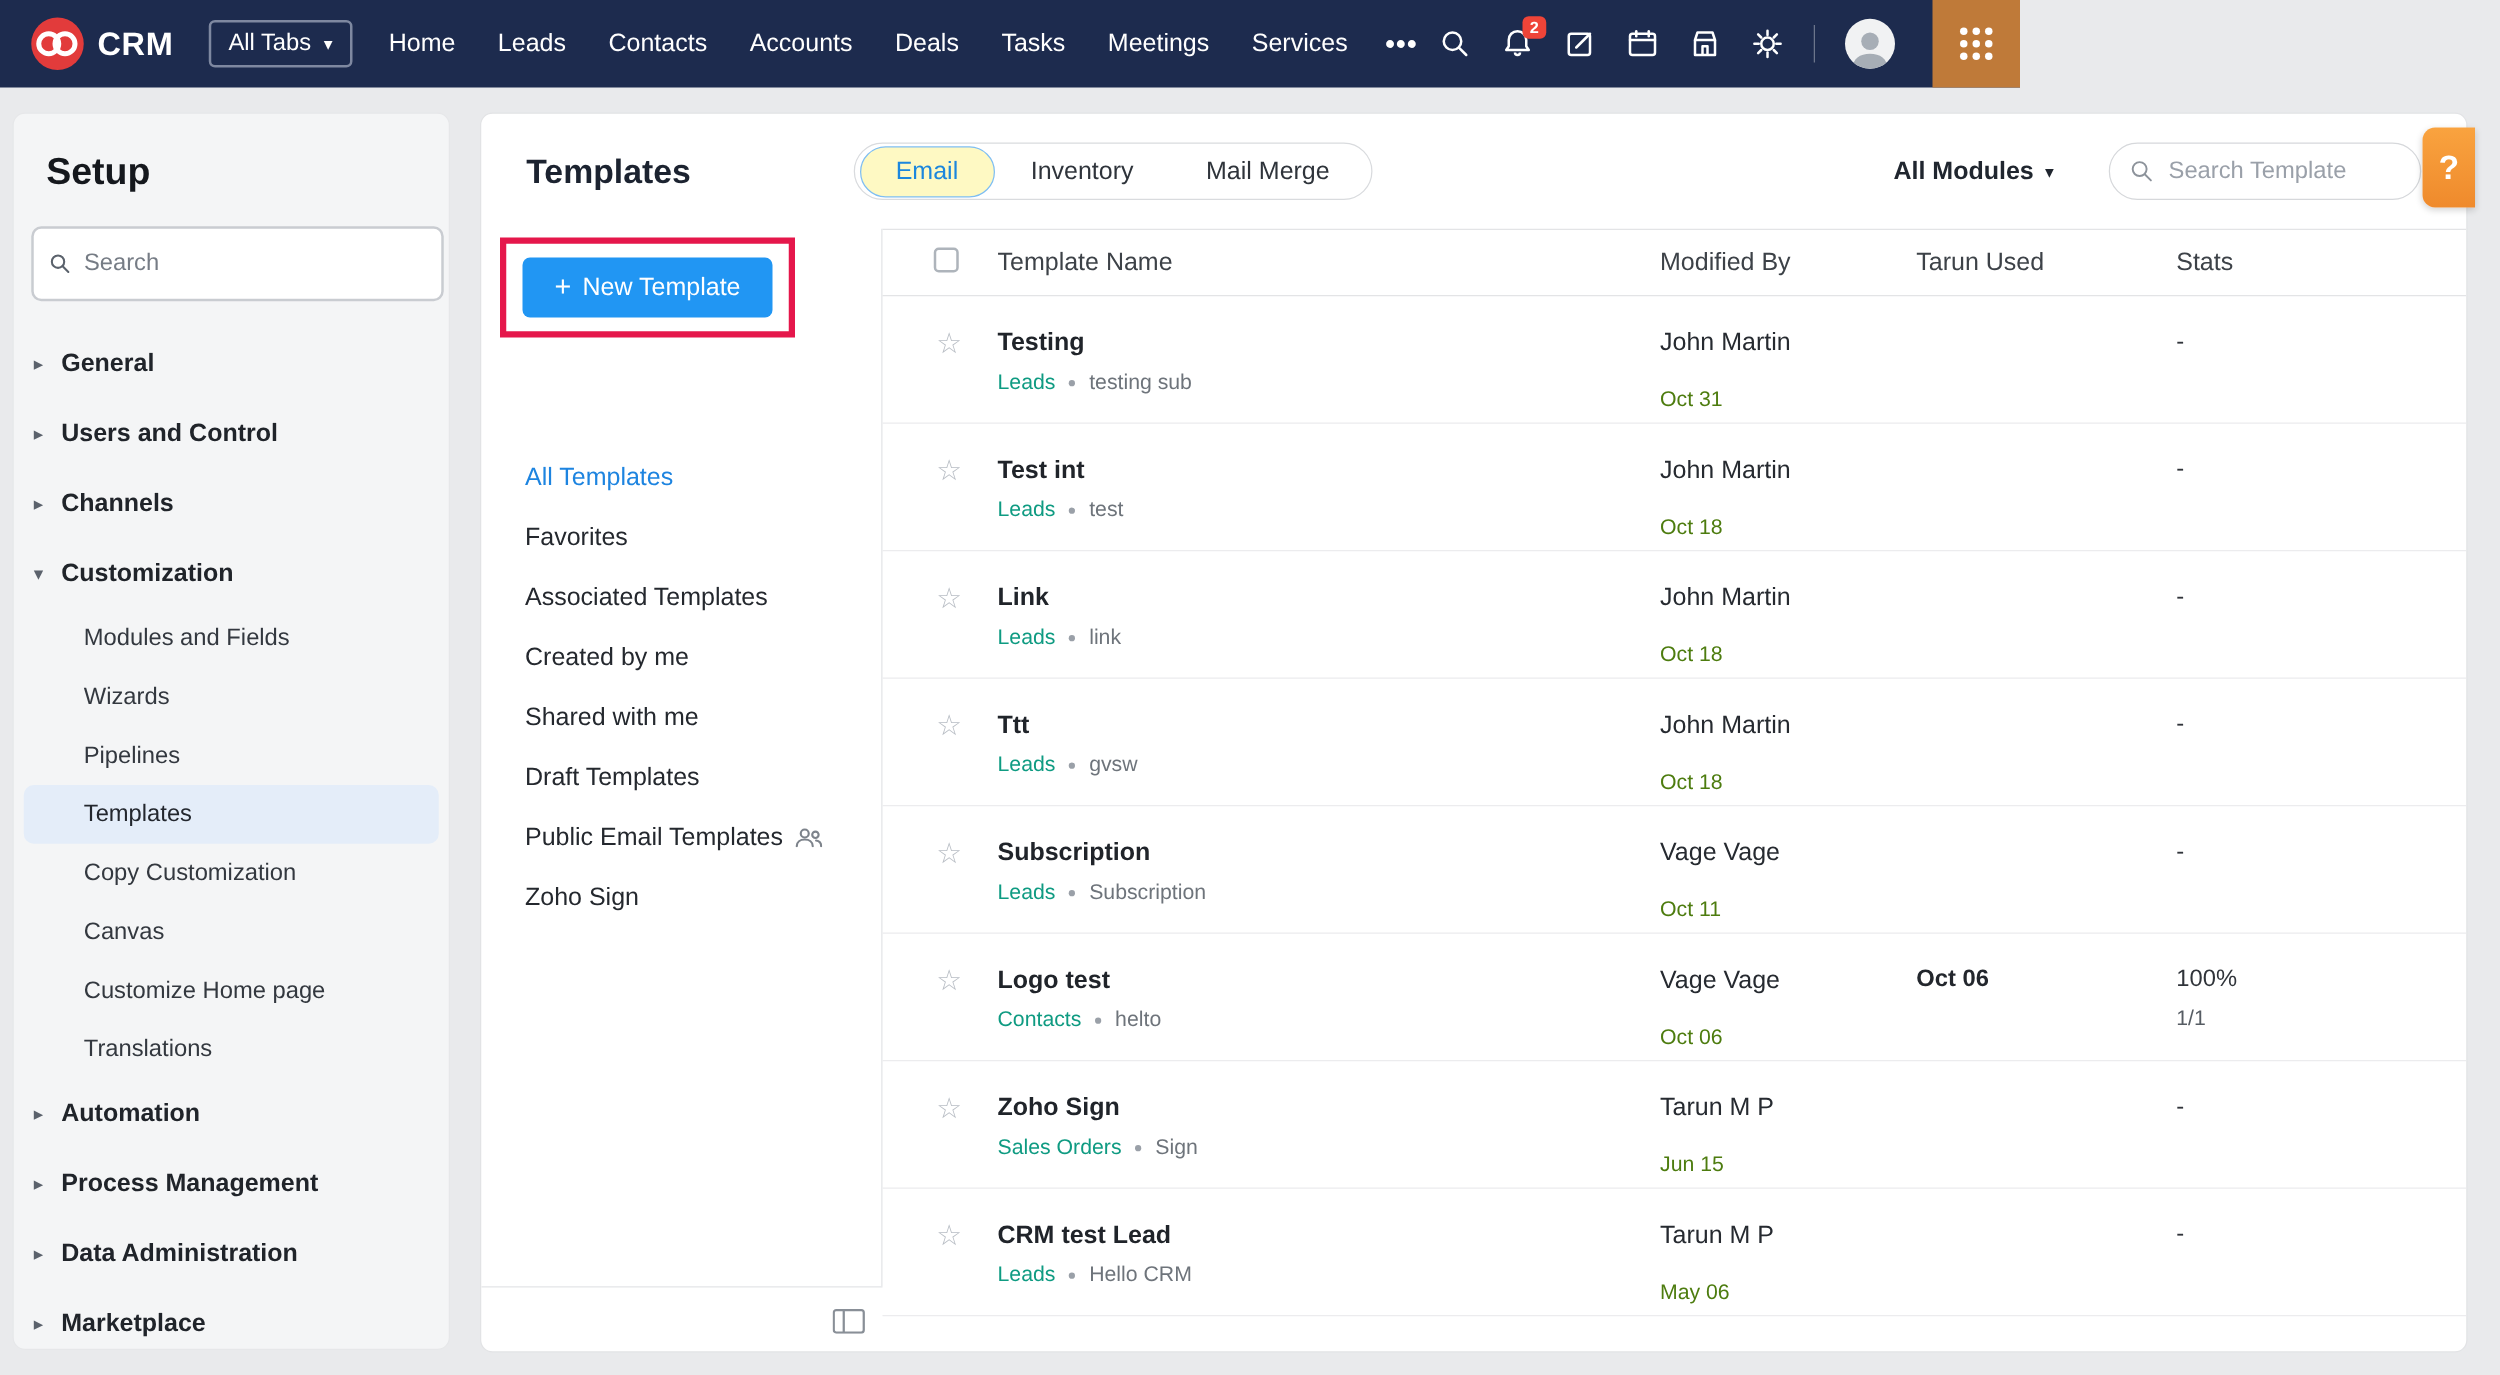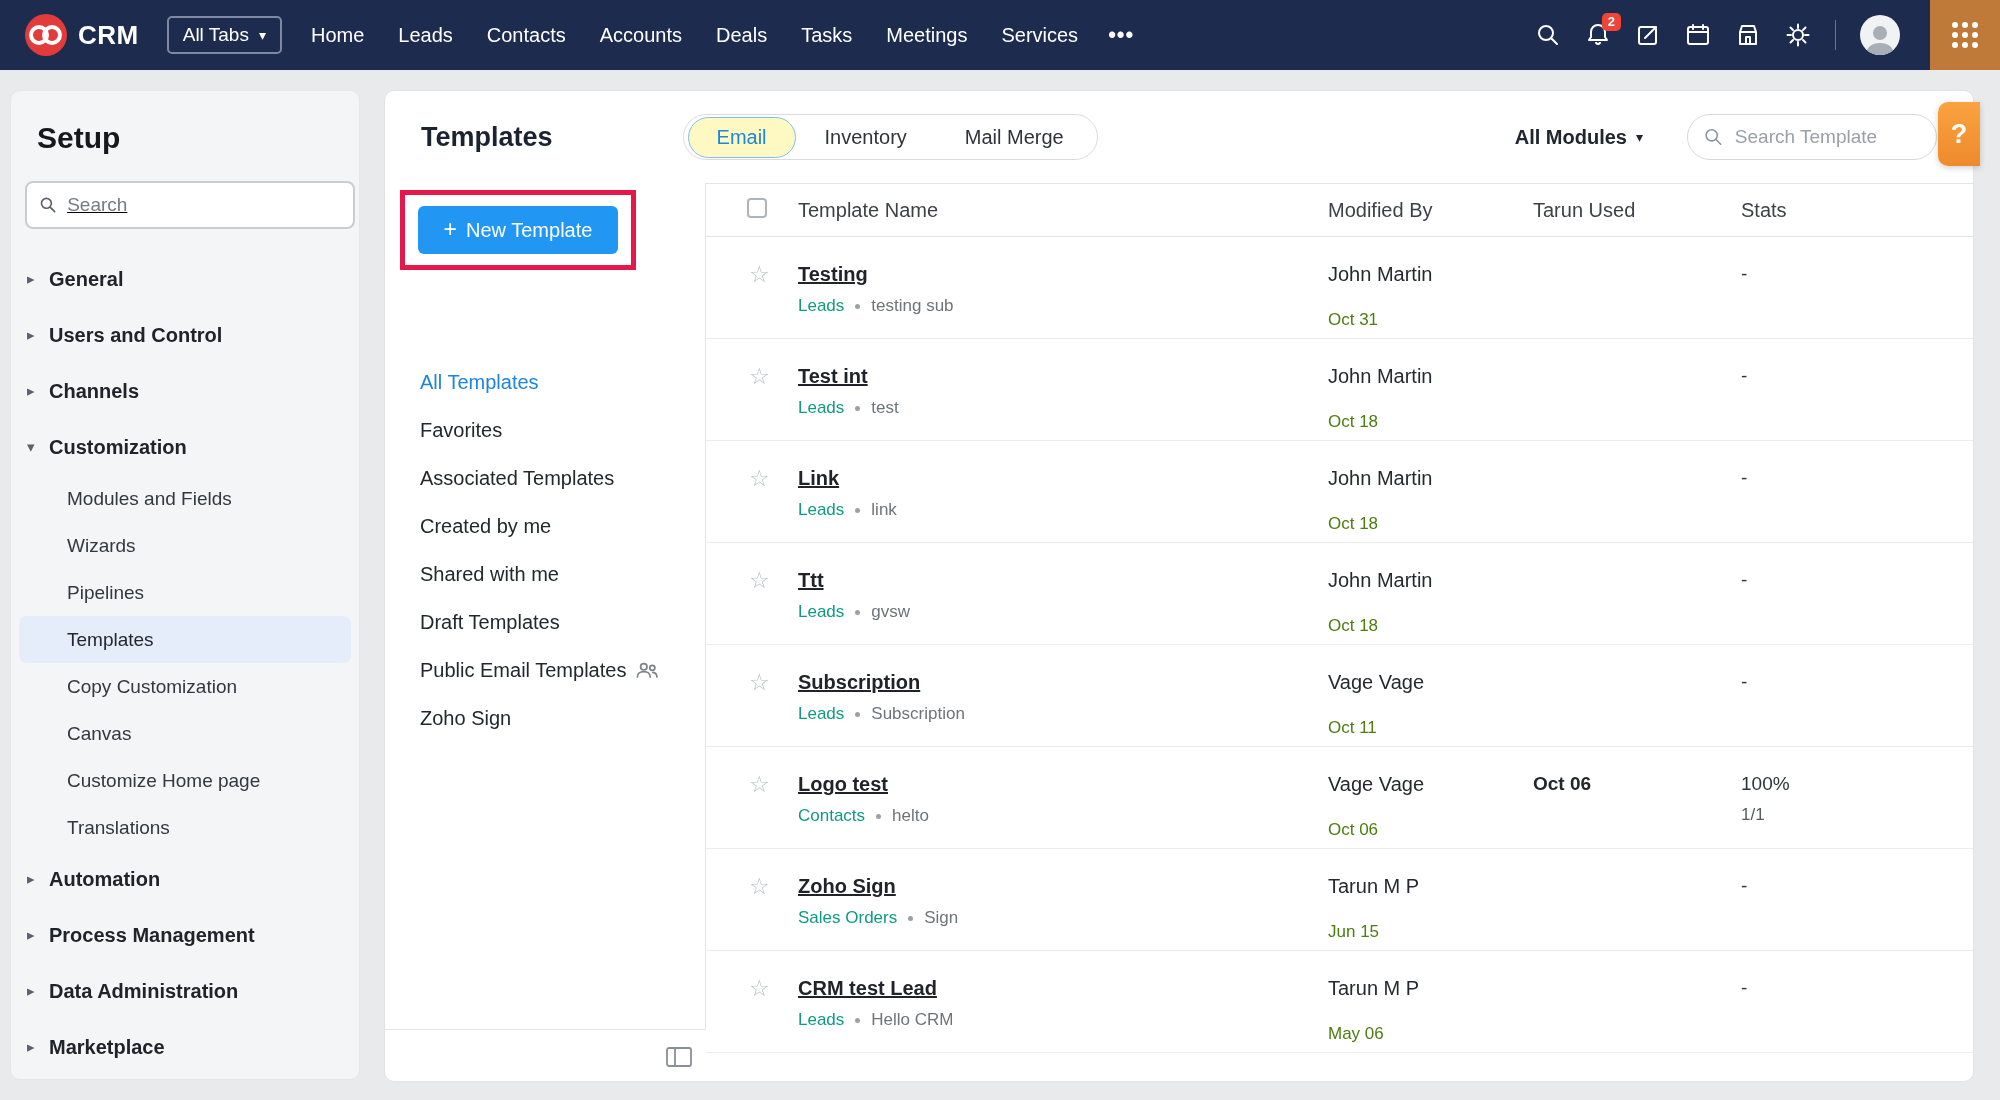--- a/index.html
+++ b/index.html
@@ -1,38 +1,38 @@
 <!DOCTYPE html>
 <html><head>
 <meta charset="utf-8">
 <style>
   * { margin:0; padding:0; box-sizing:border-box; }
   html,body { width:2000px; height:1100px; }
   body { font-family:"Liberation Sans","DejaVu Sans",sans-serif; background:#e9eaec; position:relative; overflow:hidden; }
 
   
-  .topnav{position:absolute;top:0;left:0;width:2000px;height:70px;background:#1d2b4e;display:flex;align-items:center;padding-left:24px;z-index:20;}
+  .topnav{position:absolute;top:0;left:0;width:1616px;height:70px;background:#1d2b4e;display:flex;align-items:center;padding-left:24px;z-index:20;}
   .brand{display:flex;align-items:center;gap:10px;}
   .brand-name{color:#fff;font-size:26px;font-weight:bold;letter-spacing:.5px;}
   .alltabs{margin-left:28px;border:2px solid #7e88a0;border-radius:5px;color:#fff;font-size:19px;padding:6px 14px;display:flex;align-items:center;gap:10px;cursor:pointer;white-space:nowrap;}
   .alltabs .caret{font-size:14px;}
   .navitems{display:flex;margin-left:29px;gap:34px;align-items:flex-end;}
   .navitem{color:#fff;font-size:20px;cursor:pointer;white-space:nowrap;}
   .more{color:#fff;font-size:22px;margin-left:30px;font-weight:bold;letter-spacing:1px;cursor:pointer;}
   .nav-right{margin-left:auto;display:flex;align-items:center;gap:24px;}
   .nicon{display:inline-flex;cursor:pointer;position:relative;}
   .badge{position:absolute;top:-9px;right:-10px;background:#ef4438;color:#fff;font-size:13px;font-weight:bold;border-radius:5px;padding:2px 6px;line-height:1.1;}
   .vdiv{width:1px;height:30px;background:rgba(255,255,255,.35);}
   .avatar{width:40px;height:40px;border-radius:50%;background:#f1f2f3;overflow:hidden;display:inline-flex;align-items:flex-end;justify-content:center;cursor:pointer;}
   .apps{width:70px;height:70px;background:#bf7a39;display:flex;align-items:center;justify-content:center;cursor:pointer;margin-left:6px;}
 
   
   .sidebar{position:absolute;left:10px;top:90px;width:350px;height:990px;background:#f4f5f6;border-radius:10px;border:1px solid #e6e7e9;overflow:hidden;}
   .setup-title{font-size:30px;font-weight:bold;color:#15181d;margin:30px 0 0 26px;}
-  .side-search{margin:26px 4px 0 14px;height:48px;background:#fff;border:2px solid #c9ccd1;border-radius:8px;display:flex;align-items:center;padding:0 12px;gap:10px;text-decoration:underline;}
+  .side-search{margin:26px 4px 0 14px;height:60px;background:#fff;border:2px solid #c9ccd1;border-radius:8px;display:flex;align-items:center;padding:0 12px;gap:10px;}
   .side-search input{border:none;outline:none;font-size:19px;color:#4a4f57;width:100%;background:transparent;font-family:inherit;}
   .side-search input::placeholder{color:#767c85;}
   .menu{margin-top:22px;}
   .mitem{height:56px;display:flex;align-items:center;gap:8px;font-size:20px;font-weight:bold;color:#20242a;cursor:pointer;padding-left:16px;}
   .mitem .chev{color:#5b626c;font-size:15px;width:14px;font-weight:normal;}
   .csub{height:47px;display:flex;align-items:center;font-size:19px;color:#33383f;cursor:pointer;padding-left:56px;}
   .csub.selected{background:#e4edf9;margin:0 8px;border-radius:8px;padding-left:48px;color:#23272e;}
 
   
   .main{position:absolute;left:384px;top:90px;width:1590px;height:992px;background:#fff;border-radius:10px;border:1px solid #e2e3e5;overflow:hidden;}
@@ -58,21 +58,21 @@
   .subfooter{position:absolute;top:938px;left:0;width:321px;height:54px;border-top:1px solid #e4e5e7;display:flex;align-items:center;justify-content:flex-end;padding-right:14px;}
   .collapse-btn{cursor:pointer;display:inline-flex;}
 
   
   .table{position:absolute;top:92px;left:321px;right:0;bottom:0;}
   .thead{height:54px;display:grid;grid-template-columns:41px 51px 530px 205px 208px 1fr;align-items:center;border-top:1px solid #e3e4e6;border-bottom:1px solid #e3e4e6;}
   .thead .hcol{font-size:20px;color:#3d4248;}
   .cb{width:20px;height:20px;border:2px solid #aeb4bb;border-radius:4px;background:#fff;display:inline-block;cursor:pointer;}
   .trow{height:102px;display:grid;grid-template-columns:41px 51px 530px 205px 208px 1fr;align-items:start;padding-top:25px;border-bottom:1px solid #ececee;cursor:default;}
   .star{font-size:23px;color:#b9bec5;line-height:24px;cursor:pointer;padding-left:2px;}
-  .tname{font-size:20px;font-weight:600;color:#20242a;line-height:24px;cursor:pointer;text-decoration:underline;}
+  .tname{font-size:20px;font-weight:600;color:#20242a;line-height:24px;cursor:pointer;}
   .tsubline{margin-top:10px;display:flex;align-items:center;gap:11px;}
   .tmodule{font-size:17px;color:#0f9b82;cursor:pointer;}
   .sep{width:5px;height:5px;border-radius:50%;background:#9aa0a8;display:inline-block;}
   .tsubject{font-size:17px;color:#6e747b;}
   .mname{font-size:20px;color:#262a30;line-height:24px;}
   .mdate{margin-top:24px;font-size:17px;color:#4d7c0f;}
   .c-last{font-size:19px;font-weight:600;color:#23272d;line-height:24px;}
   .sval{font-size:19px;color:#30343a;line-height:24px;}
   .sdet{margin-top:9px;font-size:17px;color:#565c63;}
 

